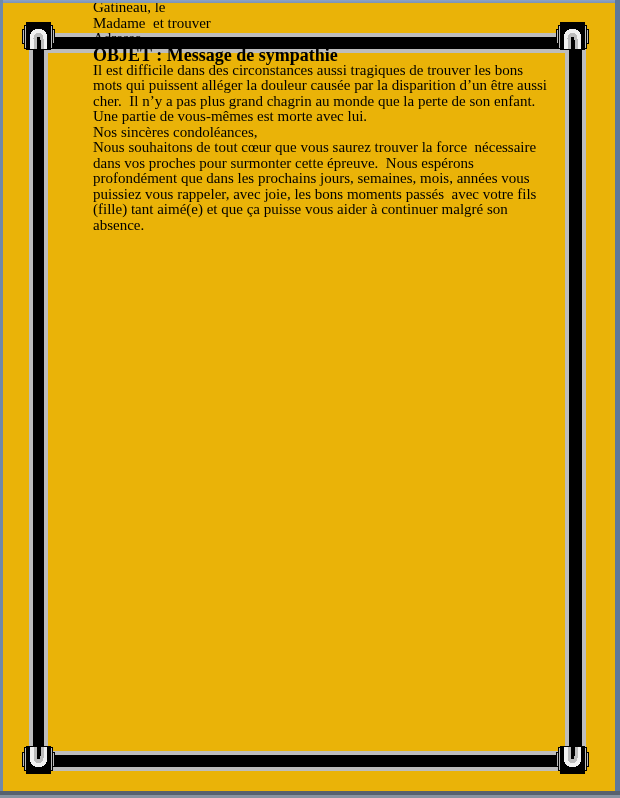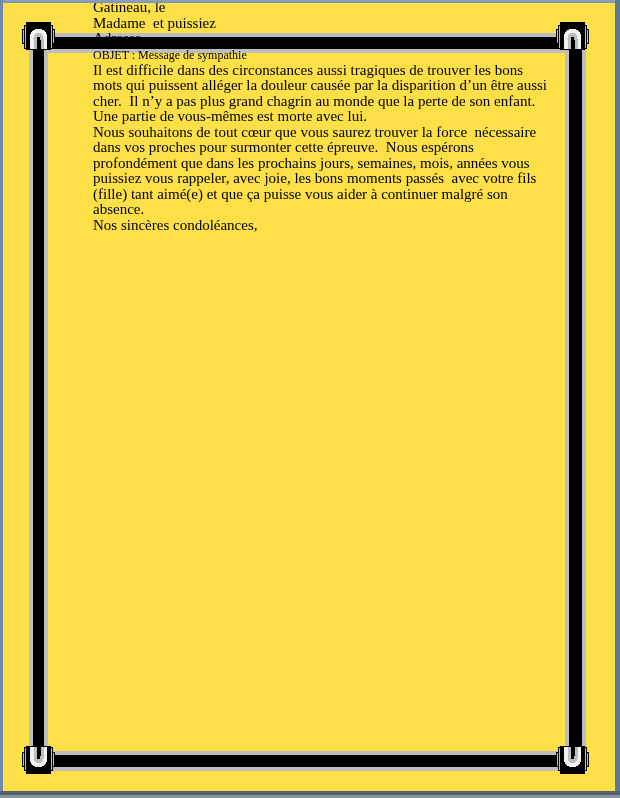--- a/index.html
+++ b/index.html
@@ -8,21 +8,21 @@
     width: 620px;
     height: 798px;
     overflow: hidden;
     background: #ffffff;
     font-family: "Liberation Serif", "DejaVu Serif", serif;
   }
   .page {
     position: relative;
     width: 620px;
     height: 798px;
-    background: #fde047;
+    background: #eab308;
   }
   
   .edge-top    { position:absolute; left:0; top:0; width:620px; height:3px;
                  background: linear-gradient(var(--edge-top-color,#8ca2c6), #7d93b5); }
   .edge-left   { position:absolute; left:0; top:0; width:3px; height:798px;
                  background: var(--edge-left-color,#7089a9); }
   .edge-right  { position:absolute; right:0; top:0; width:5px; height:798px;
                  background: var(--edge-right-color,#5e7898); }
   .edge-bottom { position:absolute; left:0; bottom:0; width:620px; height:7px;
                  background: linear-gradient(var(--edge-bottom-dark,#57616e) 0 55%,
@@ -38,21 +38,21 @@
     left: 93px;
     top: 0;
     width: 490px;
     color: #000000;
     font-size: 15px;
     line-height: 15.5px;
   }
   .letter .block { white-space: pre-wrap; margin: 0; }
   .date-line      { margin-top: 118px; }
   .recipient      { margin-top: 56px; }
-  .subject-line   { margin-top: 30px; font-weight: normal; font-size: 12px; line-height: 16px; }
+  .subject-line   { margin-top: 30px; font-weight: bold; font-size: 18px; line-height: 16px; }
   .paragraph-1    { margin-top: 31px; }
   .paragraph-2    { margin-top: 37px; }
   .closing-line   { margin-top: 55px; }
   .signature-line { margin-top: 51px; }
 </style>
 </head>
 <body>
 
 <div class="page">
 
@@ -101,33 +101,33 @@
     <g transform="translate(22,775) scale(1,-1)">
         <use href="#corner-ornament"></use>
       </g>
     <g transform="translate(589,775) scale(-1,-1)">
         <use href="#corner-ornament"></use>
       </g>
   </svg>
 
   <div class="letter">
     <p class="block date-line">Gatineau, le</p>
-    <p class="block recipient">Madame  et puissiez
+    <p class="block recipient">Madame  et trouver
 Adresse</p>
     <p class="block subject-line">OBJET : Message de sympathie</p>
     <p class="block paragraph-1">Il est difficile dans des circonstances aussi tragiques de trouver les bons
 mots qui puissent alléger la douleur causée par la disparition d’un être aussi
 cher.  Il n’y a pas plus grand chagrin au monde que la perte de son enfant.
 Une partie de vous-mêmes est morte avec lui.</p>
+    <p class="block closing-line">Nos sincères condoléances,</p>
     <p class="block paragraph-2">Nous souhaitons de tout cœur que vous saurez trouver la force  nécessaire
 dans vos proches pour surmonter cette épreuve.  Nous espérons
 profondément que dans les prochains jours, semaines, mois, années vous
 puissiez vous rappeler, avec joie, les bons moments passés  avec votre fils
 (fille) tant aimé(e) et que ça puisse vous aider à continuer malgré son
 absence.</p>
-    <p class="block closing-line">Nos sincères condoléances,</p>
   </div>
 
   <div class="edge-top"></div>
   <div class="edge-left"></div>
   <div class="edge-right"></div>
   <div class="edge-bottom"></div>
 </div>
 
 </body></html>

